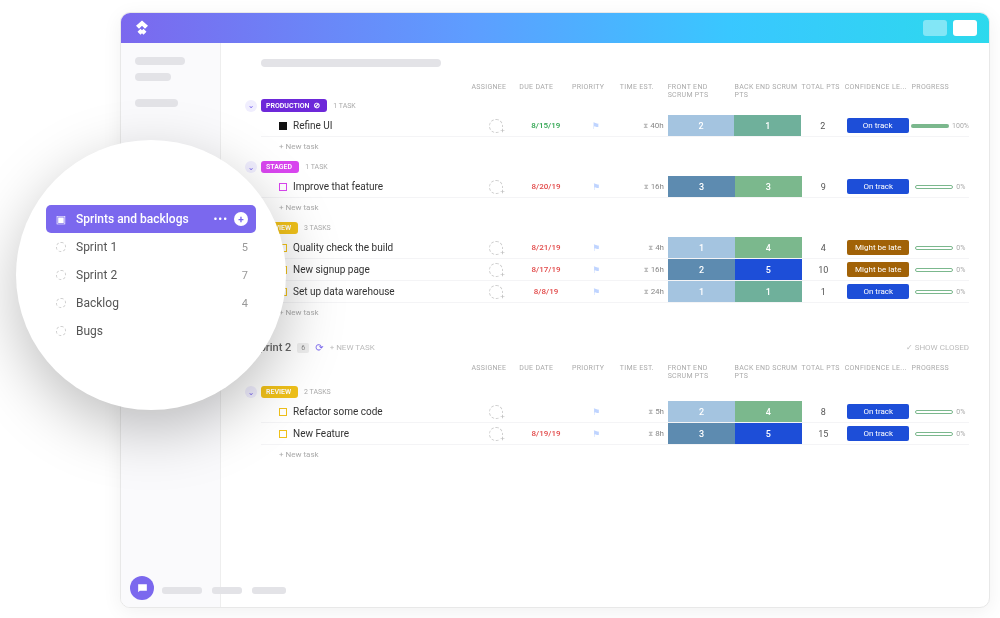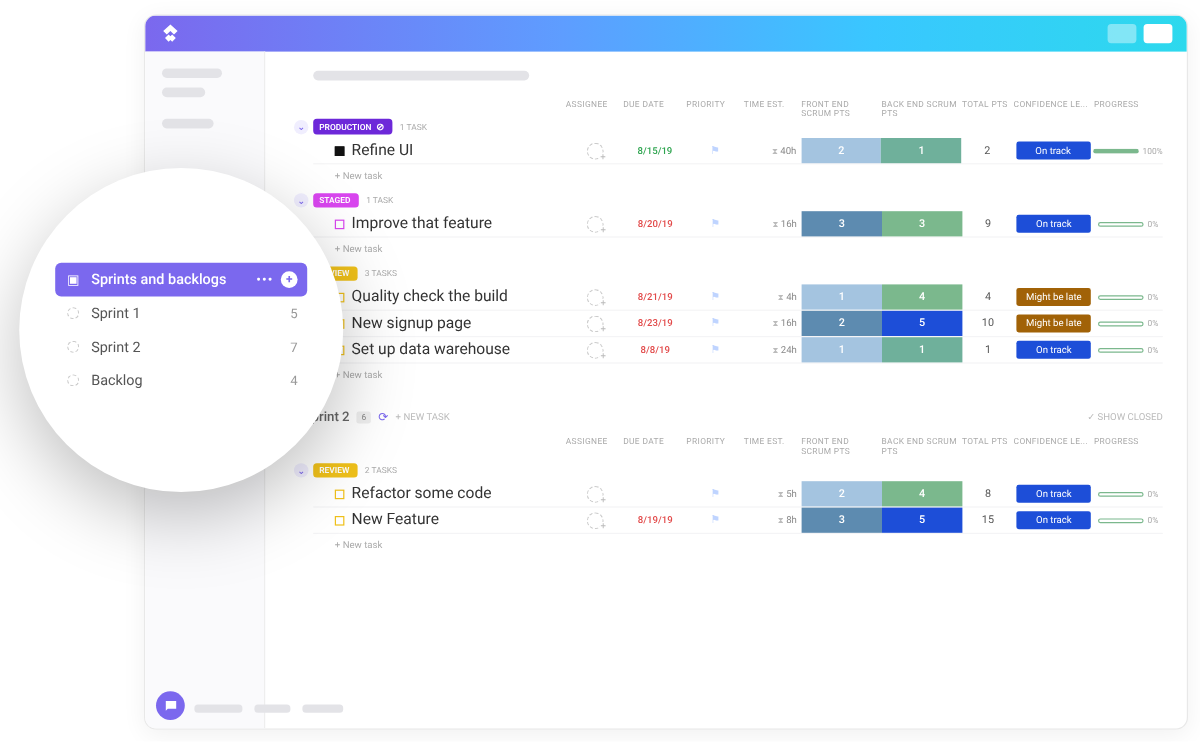--- a/index.html
+++ b/index.html
@@ -52,21 +52,21 @@
 .section-meta { font-size: 7px; color: #aaa; margin-left: 6px; text-transform: uppercase; }
 .chevron-circle { display: inline-flex; width: 12px; height: 12px; border-radius: 50%; background: #f0eefe; color: #7b68ee; align-items: center; justify-content: center; font-size: 8px; margin-right: 4px; vertical-align: middle; }
 .section-header-row { display: flex; align-items: center; margin-bottom: 3px; margin-left: -16px; }
 
 .task-row { display: flex; align-items: center; height: 22px; border-bottom: 1px solid #f4f4f6; font-size: 9px; color: #444; }
 .task-row .lead { width: 220px; display: flex; align-items: center; gap: 6px; padding-left: 18px; }
 .task-square { width: 8px; height: 8px; border: 1.5px solid; }
 .task-square.black { border-color: #111; background: #111; }
 .task-square.pink { border-color: #d946ef; }
 .task-square.yellow { border-color: #f0c11a; }
-.task-name { font-size: 13px; color: #333; }
+.task-name { font-size: 10px; color: #333; }
 
 .cell { display: flex; align-items: center; justify-content: center; height: 100%; }
 .assignee-cell { color: #ccc; }
 .assignee-icon { width: 14px; height: 14px; border: 1px dashed #ccc; border-radius: 50%; position: relative; }
 .assignee-icon::after { content: "+"; position: absolute; right: -3px; bottom: -3px; background: #fff; font-size: 8px; color: #bbb; line-height: 1; }
 .due { font-size: 8px; font-weight: 500; }
 .due.green { color: #2ea44f; }
 .due.red { color: #e24a4a; }
 .flag-icon { color: #bfd4ff; font-size: 9px; }
 .time-est { font-size: 8px; color: #888; display: flex; align-items: center; gap: 2px; justify-content: flex-end; padding-right: 4px; }
@@ -279,21 +279,21 @@
   </div>
           <div class="task-row">
     <div class="lead">
       <span class="task-square yellow"></span>
       <span class="task-name">New signup page</span>
     </div>
     <div class="cell c-assignee assignee-cell">
               <span class="assignee-icon"></span>
             </div>
     <div class="cell c-due">
-              <span class="due red">8/23/19</span>
+              <span class="due red">8/17/19</span>
             </div>
     <div class="cell c-priority">
               <span class="flag-icon">⚑</span>
             </div>
     <div class="cell c-time time-est">
               <span class="hourglass">⧗</span>
               <span>16h</span>
             </div>
     <div class="cell c-scrum scrum-cell sc-blue">2</div>
     <div class="cell c-scrum scrum-cell sc-darkblue">5</div>
@@ -470,20 +470,29 @@
   </div>
       <div class="popout-item">
     <div class="left">
       <span class="popout-icon">
             <span class="circle-dotted"></span>
           </span>
       <span>Backlog</span>
     </div>
     <span class="count">4</span>
   </div>
+      <div class="popout-item">
+    <div class="left">
+      <span class="popout-icon">
+            <span class="circle-dotted"></span>
+          </span>
+      <span>Bugs</span>
+    </div>
+    <span class="count"></span>
+  </div>
     </div>
 </div>
 
 <div class="chat-fab">
   <svg viewBox="0 0 24 24" fill="currentColor">
       <path d="M4 4h16v12H7l-3 3z"></path>
     </svg>
 </div>
 <div class="bottom-skels">
   <div class="skel" style="width:40px"></div>

